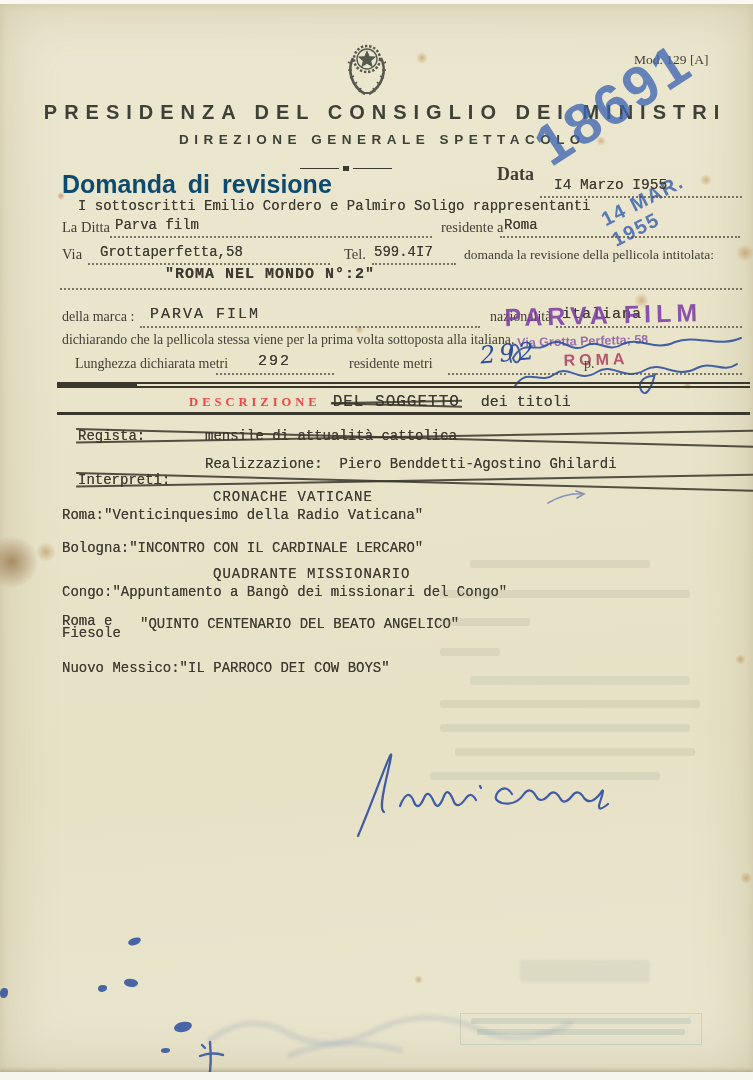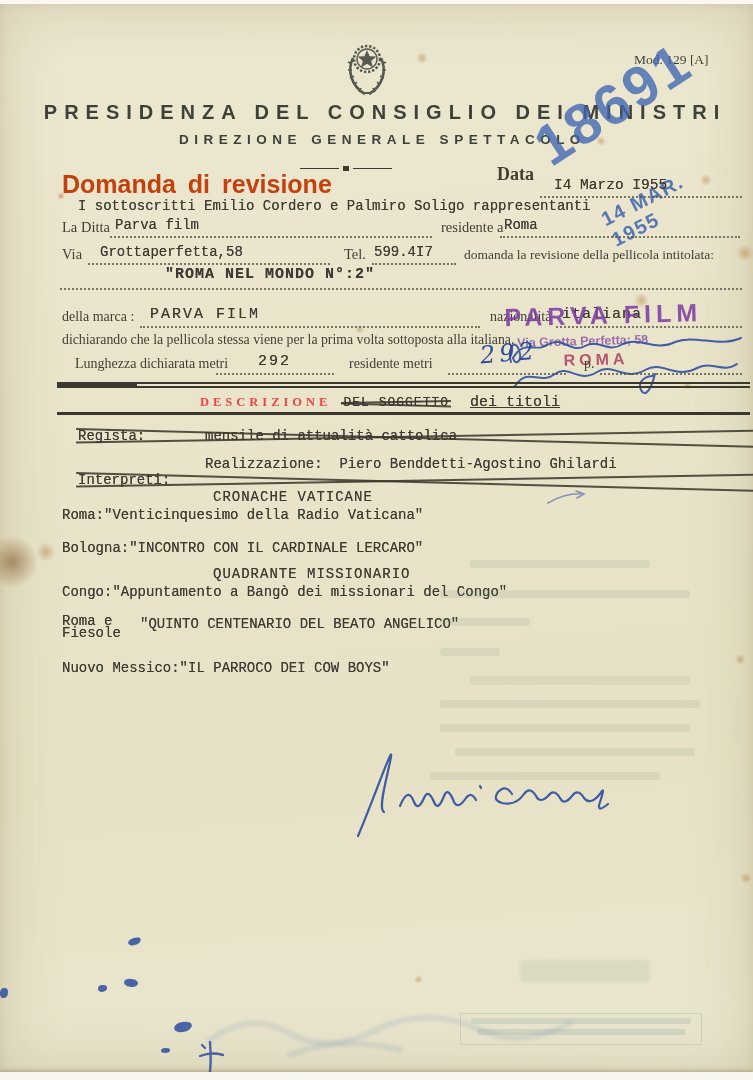--- a/index.html
+++ b/index.html
@@ -64,21 +64,21 @@
 <div class="abs" style="left:300px;top:166px;width:92px;height:5px;display:flex;align-items:center;gap:4px;">
   <div style="flex:1;height:1px;background:#3c3b31;"></div>
     <div style="width:6px;height:5px;background:#3c3b31;"></div>
     <div style="flex:1;height:1px;background:#3c3b31;"></div>
 </div>
 
 <div class="abs stamp-blue" style="left:540px;top:118px;font-size:57px;letter-spacing:3px;transform:rotate(-33deg);transform-origin:left center;">18691</div>
 
 <div class="abs stamp-blue" style="left:608px;top:208px;font-size:20px;letter-spacing:1.5px;transform:rotate(-27deg);transform-origin:left center;color:rgba(55,95,175,.82);">14 MAR. 1955</div>
 
-<div class="abs sans" style="left:62px;top:170px;font-size:25px;font-weight:bold;color:#c2410c;word-spacing:5px;">Domanda di revisione</div>
+<div class="abs sans" style="left:62px;top:170px;font-size:25px;font-weight:bold;color:#0c4a6e;word-spacing:5px;">Domanda di revisione</div>
 <div class="abs printed" style="left:497px;top:164px;font-size:18px;font-weight:bold;">Data</div>
 <div class="abs dotfield" style="left:540px;top:176px;width:202px;height:20px;">
   <span class="typed" style="position:absolute;left:14px;top:1px;font-size:14.5px;">I4 Marzo I955</span>
 </div>
 
 <div class="abs typed" style="left:78px;top:198px;font-size:14px;">I sottoscritti Emilio Cordero e Palmiro Soligo rappresentanti</div>
 
 <div class="abs printed" style="left:62px;top:219px;font-size:14.5px;">La Ditta</div>
 <div class="abs dotfield" style="left:110px;top:216px;width:322px;height:20px;">
   <span class="typed" style="position:absolute;left:5px;top:1px;font-size:14px;">Parva film</span>
@@ -139,22 +139,22 @@
   <span style="position:absolute;left:32px;top:-14px;font-size:24px;color:#2c4da0;font-family:'DejaVu Serif',serif;font-style:italic;transform:rotate(-5deg);letter-spacing:4px;">292</span>
 </div>
 <div class="abs printed" style="left:584px;top:356px;font-size:14px;">p.</div>
 <div class="abs dotfield" style="left:600px;top:353px;width:142px;height:20px;"></div>
 
 <div class="abs rule" style="left:57px;top:382px;width:693px;height:2px;"></div>
 <div class="abs rule" style="left:57px;top:386px;width:693px;height:1.5px;"></div>
 <div class="abs rule" style="left:57px;top:382px;width:80px;height:4px;"></div>
 <div class="abs" style="left:0px;top:392px;width:760px;text-align:center;">
   <span class="printed" style="font-size:12.5px;letter-spacing:4px;font-weight:bold;color:#ef4444;">DESCRIZIONE</span>
-  <span class="typed struck" style="font-size:13px;letter-spacing:1px;margin-left:8px;">DEL SOGGETTO</span>
-  <span class="typed" style="font-size:15px;margin-left:17px;text-decoration:underline;">dei titoli</span>
+  <span class="typed struck" style="font-size:16px;letter-spacing:1px;margin-left:8px;">DEL SOGGETTO</span>
+  <span class="typed" style="font-size:15px;margin-left:17px;">dei titoli</span>
 </div>
 <div class="abs rule" style="left:57px;top:412px;width:693px;height:2.5px;"></div>
 
 <div class="abs typed struck" style="left:78px;top:428px;font-size:14px;">Regista:</div>
 <div class="abs typed" style="left:205px;top:428px;font-size:14px;">mensile di attualità cattolica</div>
 <div class="abs typed struck" style="left:78px;top:456px;font-size:14px;">Interpreti:</div>
 <div class="abs typed" style="left:205px;top:456px;font-size:14px;">Realizzazione:  Piero Benddetti-Agostino Ghilardi</div>
 
 <div class="abs typed" style="left:213px;top:489px;font-size:14px;letter-spacing:1px;">CRONACHE VATICANE</div>
 <div class="abs typed" style="left:62px;top:507px;font-size:14px;">Roma:"Venticinquesimo della Radio Vaticana"</div>

